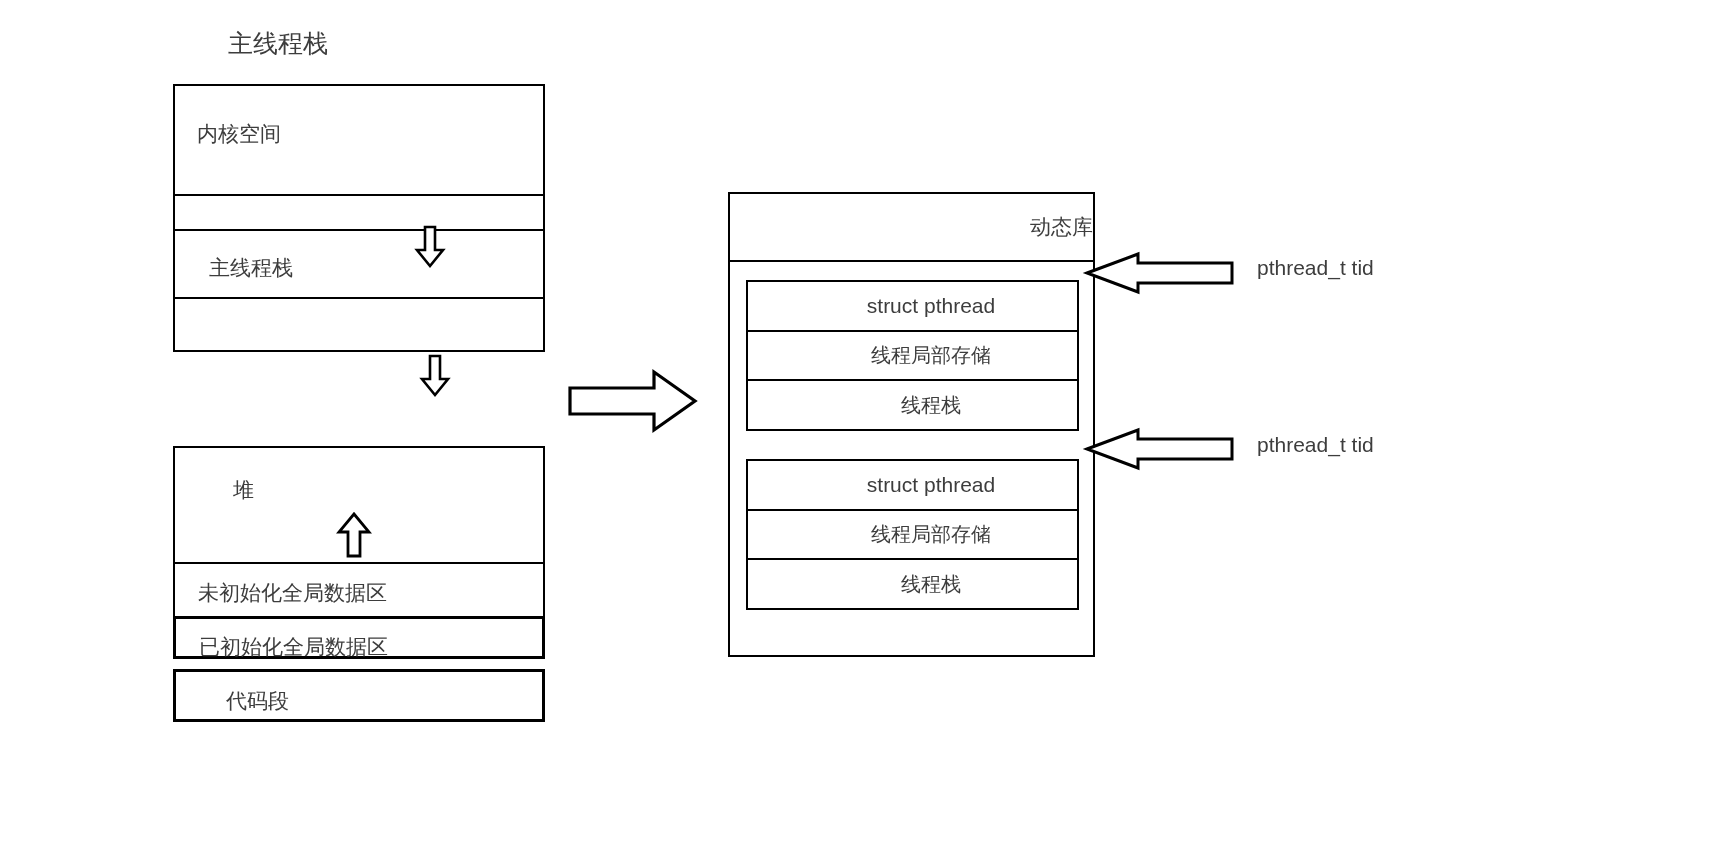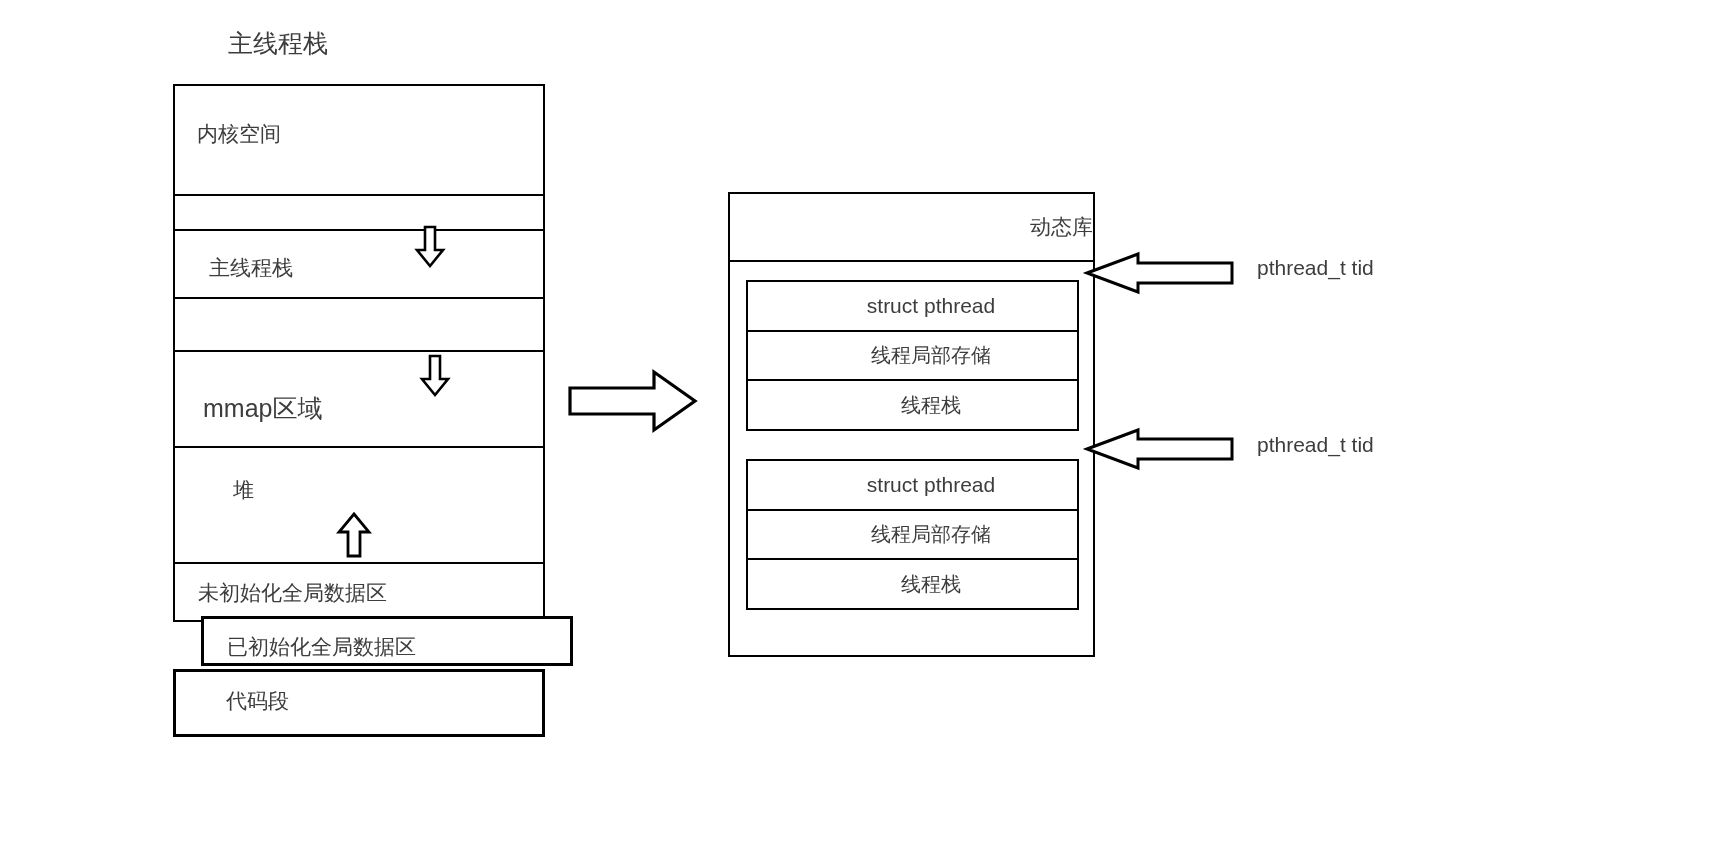--- a/index.html
+++ b/index.html
@@ -58,22 +58,22 @@
   }
 
   
   #seg-kernel      { top: 0px;   height: 112px; }
   #seg-gap1        { top: 110px; height: 37px;  }
   #seg-mainstack   { top: 145px; height: 70px;  }
   #seg-gap2        { top: 213px; height: 55px;  }
   #seg-mmap        { top: 266px; height: 98px;  }
   #seg-heap        { top: 362px; height: 118px; }
   #seg-bss         { top: 478px; height: 60px;  }
-  #seg-data        { top: 532px; height: 50px; margin-left: 28px;  }
-  #seg-text        { top: 585px; height: 68px;  }
+  #seg-data        { top: 532px; height: 43px;  }
+  #seg-text        { top: 585px; height: 53px;  }
 
   #seg-data { border-width: 3px; }
   #seg-text { border-width: 3px; }
 
   
   #dynlib-box {
     position: absolute;
     left: 728px;
     top: 192px;
     width: 367px;
@@ -176,23 +176,20 @@
     </div>
 
     <div class="mem-seg" id="seg-gap1"></div>
 
     <div class="mem-seg" id="seg-mainstack">
       <span class="seg-label" style="left:34px; top:23px;">主线程栈</span>
     </div>
 
     <div class="mem-seg" id="seg-gap2"></div>
 
-    <div class="mem-seg" id="seg-mmap">
-      <span class="seg-label" style="left:28px; top:40px; font-size:25px;">mmap区域</span>
-    </div>
 
     <div class="mem-seg" id="seg-heap">
       <span class="seg-label" style="left:58px; top:28px;">堆</span>
     </div>
 
     <div class="mem-seg" id="seg-bss">
       <span class="seg-label" style="left:23px; top:15px;">未初始化全局数据区</span>
     </div>
 
     <div class="mem-seg" id="seg-data">

